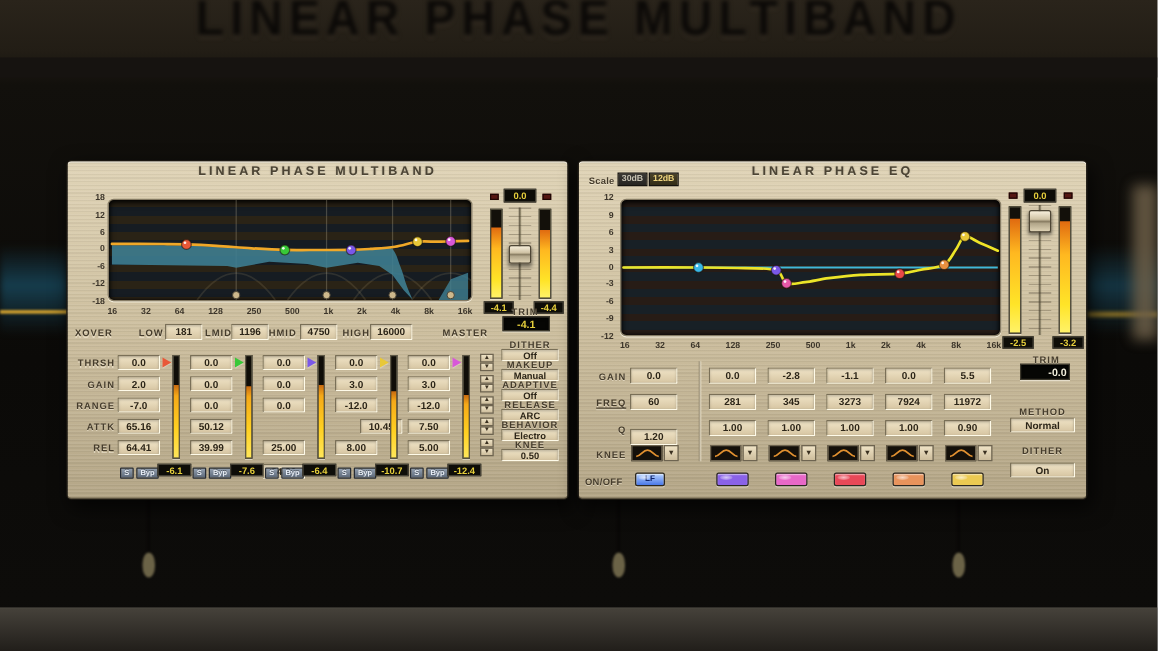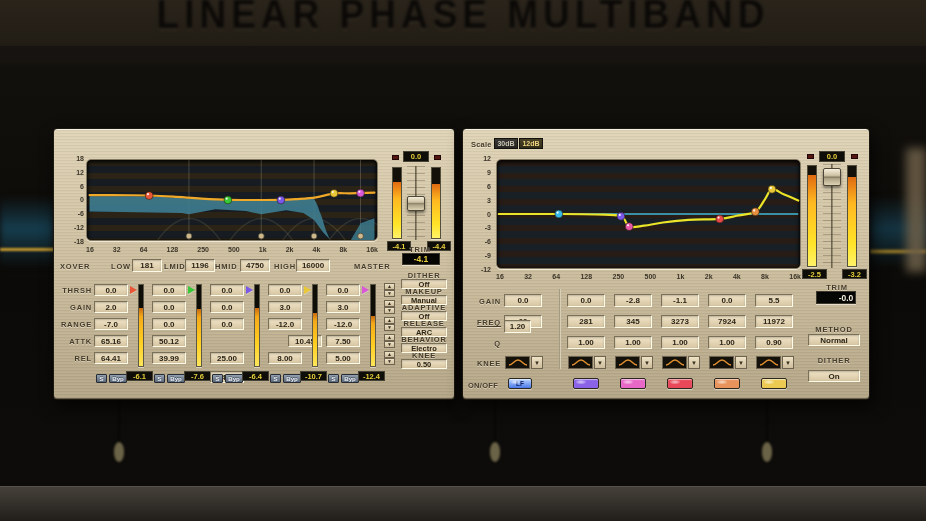--- a/index.html
+++ b/index.html
@@ -79,20 +79,21 @@
 <i class="deco" style="left:0;top:248px;width:54px;height:3px;background:#c79a2e;filter:blur(1px);"></i>
 <i class="deco" style="right:0;top:196px;width:56px;height:72px;background:linear-gradient(180deg,rgba(20,60,78,0),rgba(24,70,90,.7) 45%,rgba(10,30,40,0));filter:blur(3px);"></i>
 <i class="deco" style="right:0;top:250px;width:56px;height:3px;background:#b08a28;filter:blur(1.5px);"></i>
 <i class="deco" style="right:0;top:148px;width:20px;height:124px;background:#6e6049;filter:blur(5px);opacity:.85;"></i>
 <i class="pend" style="left:118px;"></i>
 <i class="pend" style="left:494px;"></i>
 <i class="pend" style="left:766px;"></i>
 <i class="deco" style="left:0;top:486px;width:926px;height:35px;background:linear-gradient(180deg,#45413a,#211e1a);border-top:1px solid #57534a;"></i>
 
 <div class="win" style="left:53px;top:128px;width:402px;height:272px;">
+  <div class="win-title">LINEAR PHASE MULTIBAND</div>
 
   <div class="ylabels" style="left:4px;top:26px;width:26px;height:90px;">
     <span>18</span>
       <span>12</span>
     <span>6</span>
       <span>0</span>
     <span>-6</span>
       <span>-12</span>
     <span>-18</span>
   </div>
@@ -266,20 +267,21 @@
   <div class="vbox" style="left:347px;top:182px;width:46px;height:10px;font-size:7.5px;">Off</div>
   <div class="lbl" style="left:345px;top:190px;width:50px;text-align:center;">RELEASE</div>
   <div class="vbox" style="left:347px;top:198px;width:46px;height:10px;font-size:7.5px;">ARC</div>
   <div class="lbl" style="left:345px;top:206px;width:50px;text-align:center;">BEHAVIOR</div>
   <div class="vbox" style="left:347px;top:214px;width:46px;height:10px;font-size:7.5px;">Electro</div>
   <div class="lbl" style="left:345px;top:222px;width:50px;text-align:center;">KNEE</div>
   <div class="vbox" style="left:347px;top:230px;width:46px;height:10px;font-size:7.5px;">0.50</div>
 </div>
 
 <div class="win" style="left:462px;top:128px;width:408px;height:272px;">
+  <div class="win-title">LINEAR PHASE EQ</div>
   <div class="lbl" style="left:8px;top:11px;letter-spacing:.2px;">Scale</div>
   <div class="scalebtn s30" style="left:31px;top:9px;width:24px;height:11px;">30dB</div>
   <div class="scalebtn s12" style="left:56px;top:9px;width:24px;height:11px;">12dB</div>
 
   <div class="ylabels" style="left:6px;top:26px;width:22px;height:118px;">
     <span>12</span>
       <span>9</span>
     <span>6</span>
       <span>3</span>
     <span>0</span>
@@ -321,21 +323,21 @@
   <div class="lbl" style="left:0;top:168px;width:38px;text-align:right;">GAIN</div>
   <div class="lbl" style="left:0;top:189px;width:38px;text-align:right;text-decoration:underline;">FREQ</div>
   <div class="lbl" style="left:0;top:210px;width:38px;text-align:right;">Q</div>
   <div class="lbl" style="left:0;top:230px;width:38px;text-align:right;">KNEE</div>
   <div class="lbl" style="left:0;top:252px;width:40px;text-align:center;letter-spacing:.3px;">ON/OFF</div>
 
   <div class="divider" style="left:96px;top:160px;height:80px;"></div>
 
   <div class="vbox" style="left:41px;top:165px;width:38px;height:13px;">0.0</div>
   <div class="vbox" style="left:41px;top:186px;width:38px;height:13px;">60</div>
-  <div class="vbox" style="left:41px;top:191px;width:27px;height:13px;">1.20</div>
+  <div class="vbox" style="left:41px;top:214px;width:38px;height:13px;">1.20</div>
   <div class="typebox" style="left:42px;top:227px;width:25px;height:13px;">
     <svg width="20" height="9" viewBox="0 0 20 9">
         <path d="M1 7 C5 7 6 2 10 2 C14 2 15 7 19 7" stroke="#e09030" stroke-width="1.4" fill="none"></path>
       </svg>
   </div>
   <div class="dropbtn" style="left:68px;top:227px;width:12px;height:13px;">
       <span>▼</span>
     </div>
   <div class="bandbtn" style="left:45px;top:249px;width:24px;height:11px;background:linear-gradient(180deg,#b8d4ff,#4a78e8);">LF</div>
 

